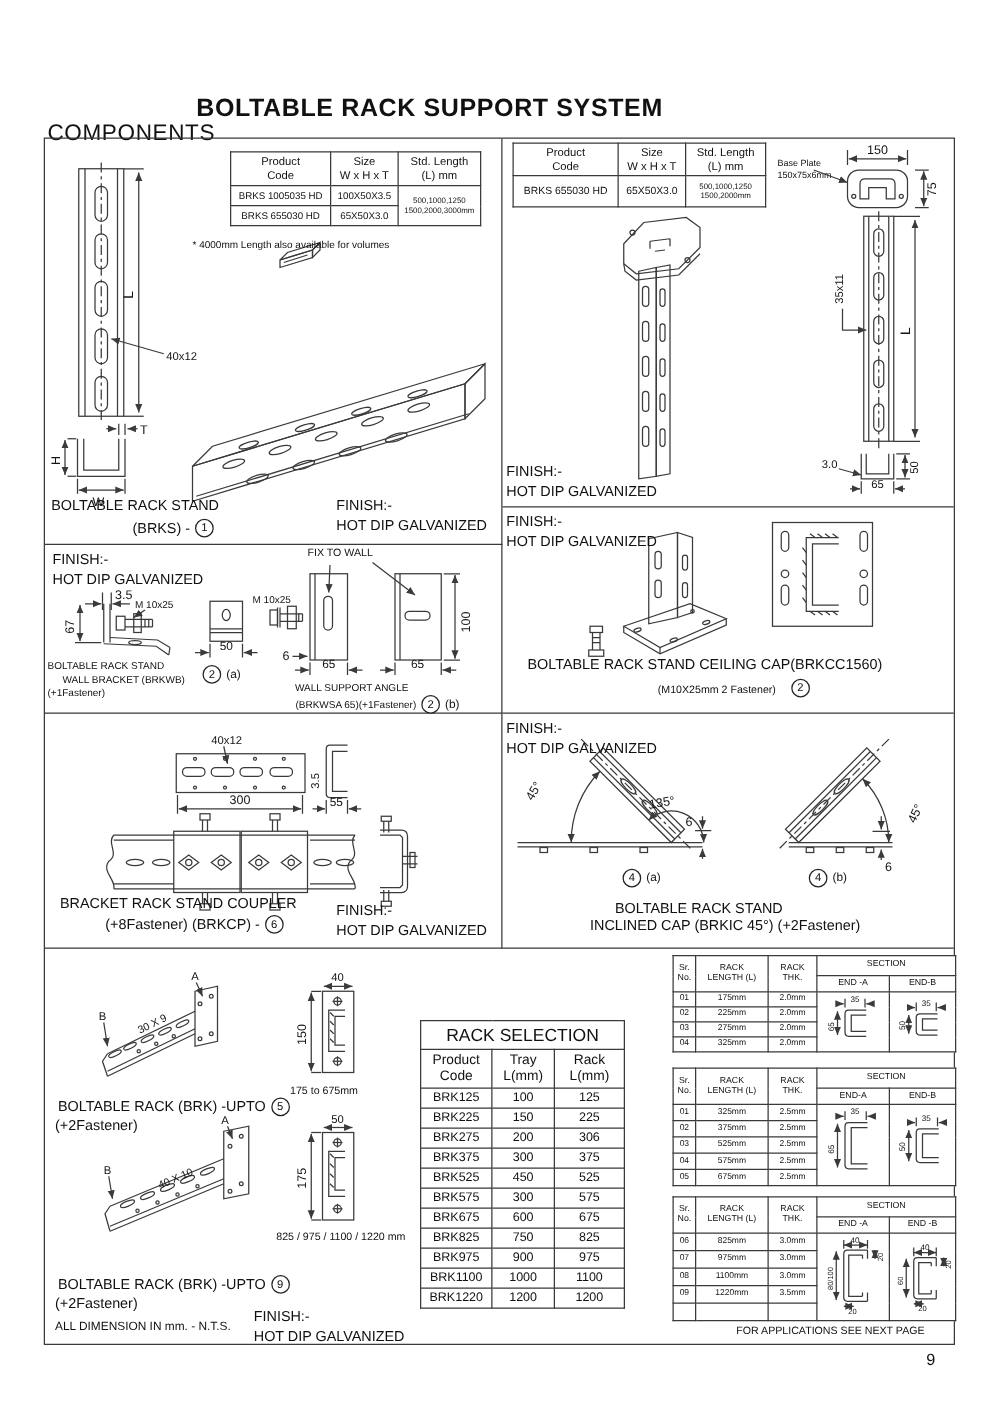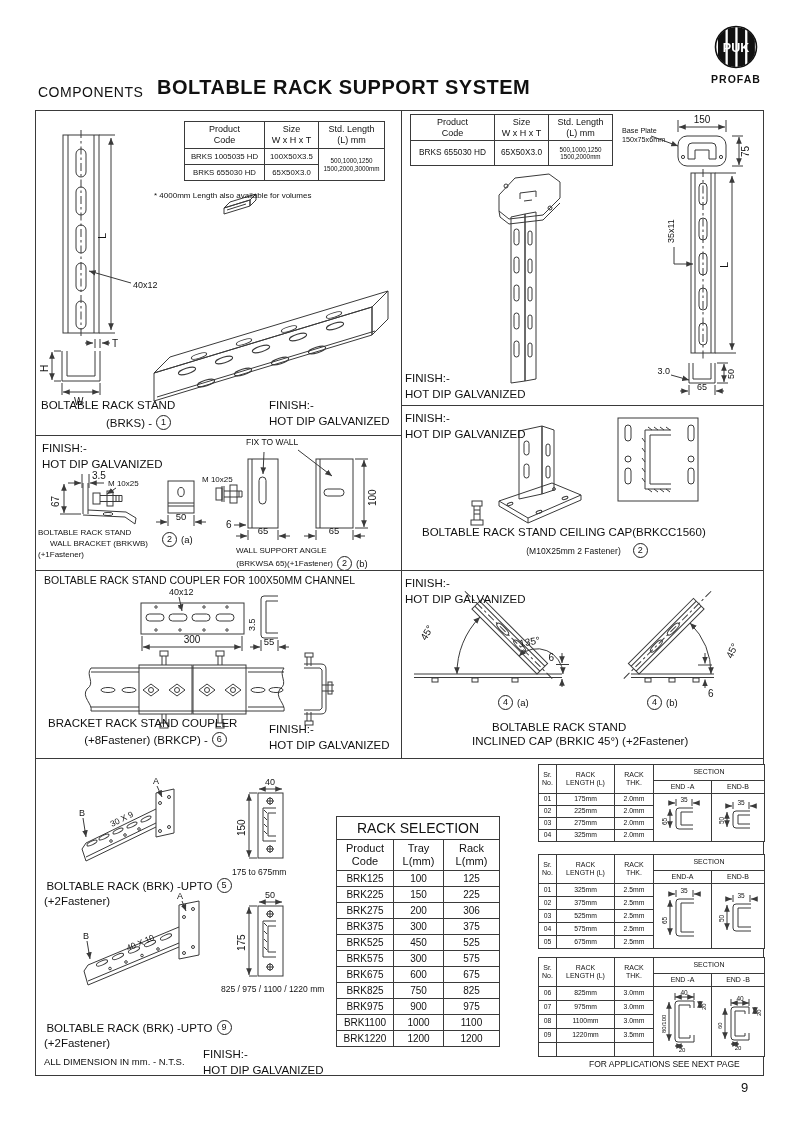--- a/index.html
+++ b/index.html
@@ -57,35 +57,22 @@
       <path d="M0,1.2 L9,5 L0,8.8 Z" fill="#3a3a3a"></path>
     </marker>
     <clipPath id="lc">
         <circle cx="23" cy="22" r="20"></circle>
       </clipPath>
   </defs>
 </svg>
 
 <div class="page">
 
-  <div class="ab s10" style="left:38px;top:84px;font-size:14px;letter-spacing:.5px">COMPONENTS</div>
+  <div class="ab s10" style="left:38px;top:96px;font-size:18px;letter-spacing:.5px">COMPONENTS</div>
   <div class="ab title" style="left:157px;top:76px">BOLTABLE RACK SUPPORT SYSTEM</div>
-  <div class="ab" style="left:705px;top:25px;width:62px;text-align:center">
-    <svg width="46" height="46">
-      <circle cx="23" cy="22" r="20.5" fill="none" stroke="#111" stroke-width="1.6"></circle>
-      <g clip-path="url(#lc)" fill="#111">
-        <rect x="5" y="1" width="7.5" height="42"></rect>
-          <rect x="14.8" y="1" width="7.5" height="42"></rect>
-        <rect x="24.6" y="1" width="7.5" height="42"></rect>
-          <rect x="34.4" y="1" width="7.5" height="42"></rect>
-      </g>
-      <text x="23" y="27" text-anchor="middle" font-size="12.5" font-weight="bold" fill="#fff" font-family="Liberation Sans, sans-serif">PUK</text>
-    </svg>
-    <div style="font-size:10.5px;font-weight:bold;letter-spacing:1px;margin-top:-2px">PROFAB</div>
-  </div>
 
   <div class="board">
 
     <div class="panel" id="p-brks">
       <svg class="draw" width="364" height="323">
         <rect x="27" y="24" width="36" height="198"></rect>
         <line x1="32" y1="24" x2="32" y2="222"></line>
           <line x1="58" y1="24" x2="58" y2="222"></line>
         <line class="dsh" x1="45" y1="19" x2="45" y2="228"></line>
         <rect x="40" y="38" width="10" height="28" rx="5"></rect>
@@ -482,21 +469,20 @@
         <rect x="269" y="82" width="8" height="4"></rect>
         <line x1="271" y1="86" x2="271" y2="95"></line>
           <line x1="275" y1="86" x2="275" y2="95"></line>
         <line x1="286" y1="114" x2="298" y2="114"></line>
           <line x1="286" y1="120" x2="298" y2="120"></line>
         <rect x="292" y="111" width="4" height="12"></rect>
         <rect x="269" y="150" width="8" height="4"></rect>
         <line x1="271" y1="141" x2="271" y2="150"></line>
           <line x1="275" y1="141" x2="275" y2="150"></line>
       </svg>
-      <div class="ab s105 ctr" style="left:8px;top:3px;width:350px">BOLTABLE RACK STAND COUPLER FOR 100X50MM CHANNEL</div>
       <div class="ab s11 ctr" style="left:12px;top:146px;width:215px">BRACKET RACK STAND COUPLER</div>
       <div class="ab flexc s11" style="left:12px;top:161px;width:215px">
         <span>(+8Fastener) (BRKCP) -</span>
         <span class="circ">6</span>
       </div>
       <div class="ab finish" style="left:233px;top:151px">
         <div class="l1">FINISH:-</div>
         <div class="l2">HOT DIP GALVANIZED</div>
       </div>
     </div>

